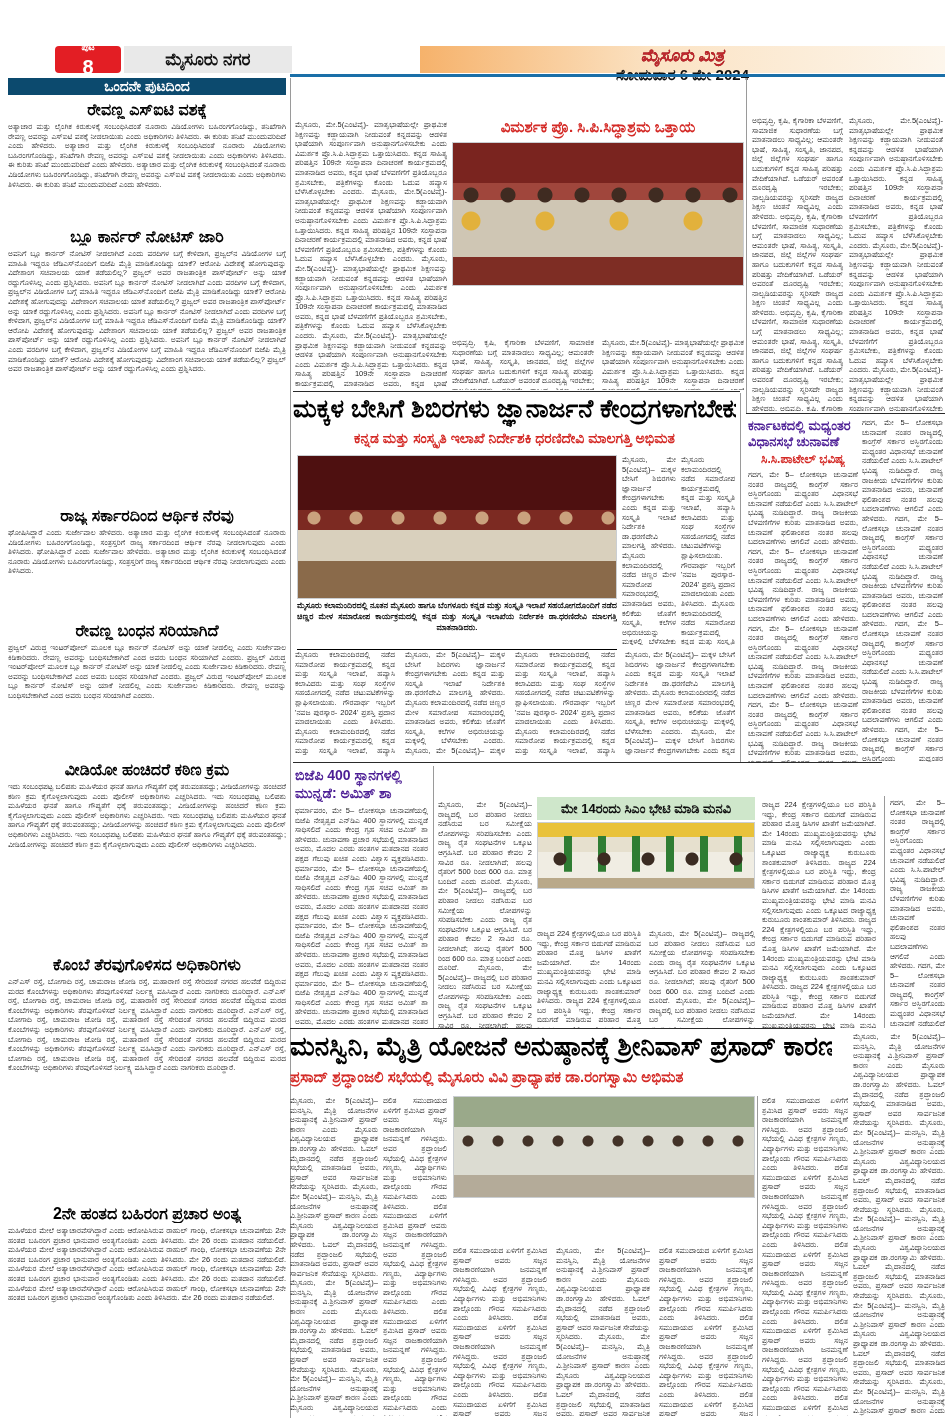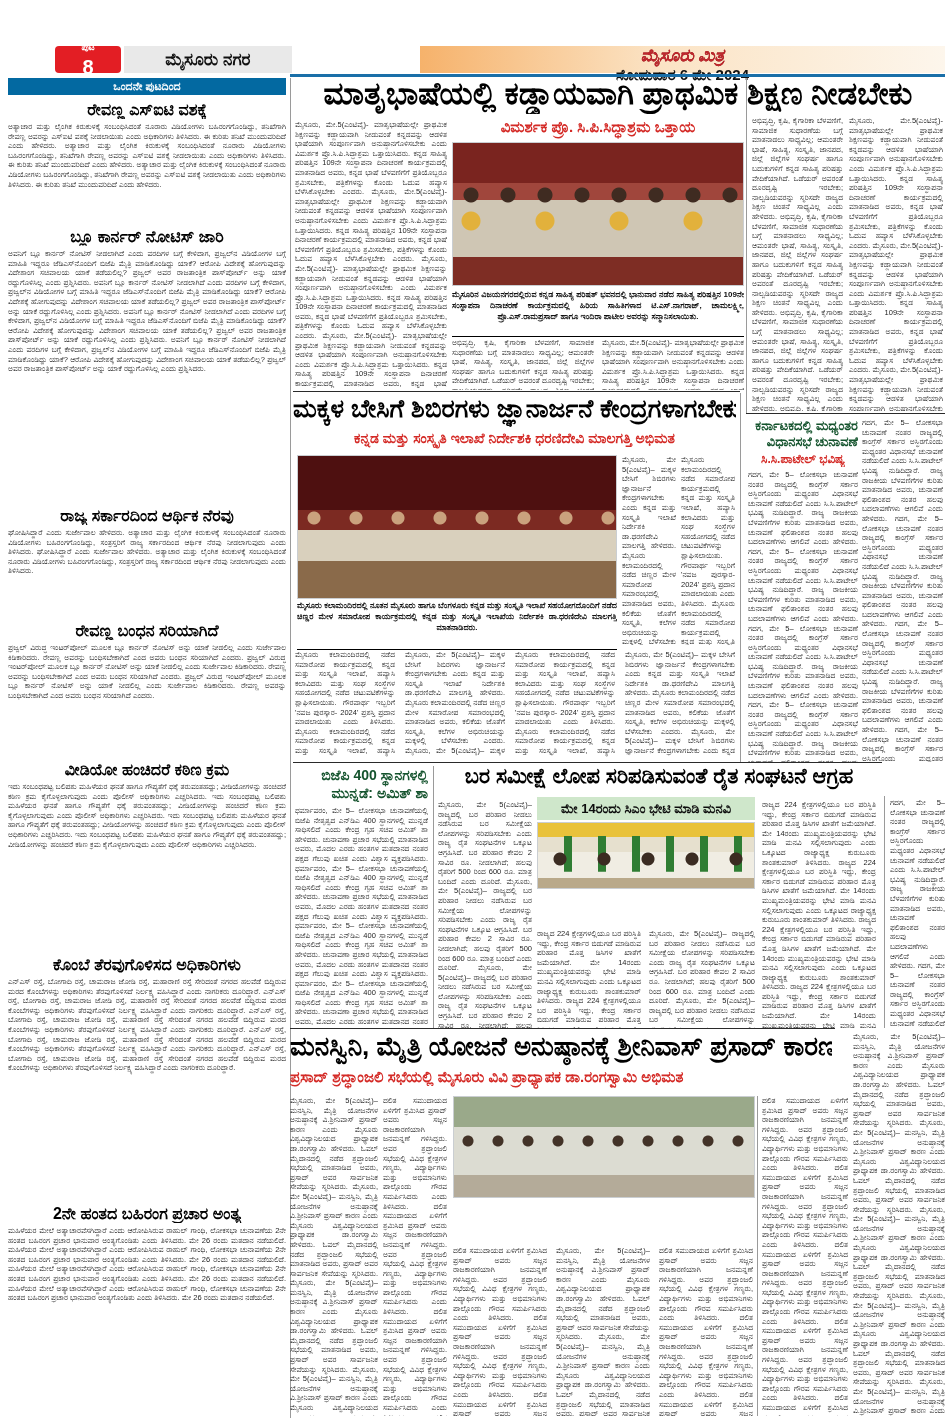--- a/index.html
+++ b/index.html
@@ -7,25 +7,25 @@
   .abs{position:absolute;flex-direction:column;}
   
   .pgbox{background:#e31e24;color:#fff;border-radius:4px;display:flex;align-items:center;justify-content:center;gap:4px;}
   .pgbox .lbl{font-size:9px;font-weight:bold;}
   .pgbox .num{font-size:20px;font-weight:bold;line-height:1;}
   .secband{background:#e9e9e9;display:flex;align-items:center;justify-content:center;font-weight:bold;font-size:17px;color:#111;}
   .oband{background:linear-gradient(to right,#f6b26b 0%,#fbe3c4 45%,#fdf6ec 100%);display:flex;align-items:center;justify-content:space-between;padding:0 10px;box-sizing:border-box;}
   .masthead{color:#c0272d;font-weight:bold;font-style:italic;font-size:17px;text-shadow:0 0 0.5px #7a1414;}
   .dateline{color:#111;font-weight:bold;font-size:15px;}
   .bluerule{background:#1a6fa8;}
-  .bluebanner{background:#0369a1;color:#fff;font-size:11px;font-weight:bold;display:flex;align-items:center;justify-content:center;}
+  .bluebanner{background:#0c4a6e;color:#fff;font-size:14px;font-weight:bold;display:flex;align-items:center;justify-content:center;}
   
   .bt{font-size:7.5px;line-height:1.28;text-align:justify;color:#1d1d1d;overflow:hidden;word-break:break-word;}
   .hl{font-weight:bold;color:#000;text-align:center;overflow:hidden;white-space:nowrap;}
-  .hlwrap{font-weight:bold;color:#14532d;text-align:right;overflow:hidden;}
+  .hlwrap{font-weight:bold;color:#4c1d95;text-align:left;overflow:hidden;}
   .subred{color:#d42a26;font-weight:bold;text-align:center;overflow:hidden;white-space:nowrap;}
   .cap{font-size:8px;font-weight:bold;line-height:1.35;text-align:justify;text-align-last:center;color:#111;overflow:hidden;}
   .capline{border-bottom:1.5px solid #000;padding-bottom:4px;}
   .vl{background:#9a9a9a;width:1px;}
   .hz{background:#2a2a2a;height:1px;}
   
   .photo{overflow:hidden;border:1px solid #caced2;box-sizing:border-box;}
   .photo-a{background-color:#8c2f2a;
     background-image:
       radial-gradient(circle at 18px 52px,#3f2b21 7px,rgba(0,0,0,0) 8px),
@@ -90,25 +90,23 @@
     <div class="lc-head">ವೀಡಿಯೋ ಹಂಚಿದರೆ ಕಠಿಣ ಕ್ರಮ</div>
     <p class="bt lc-body" style="height:168px">ಇದು ಸಂಬಂಧಪಟ್ಟ ಬಲಿಪಶು ಮಹಿಳೆಯರ ಘನತೆ ಹಾಗೂ ಗೌಪ್ಯತೆಗೆ ಧಕ್ಕೆ ತರುವಂತಹದ್ದು; ವೀಡಿಯೋಗಳನ್ನು ಹಂಚಿದರೆ ಕಠಿಣ ಕ್ರಮ ಕೈಗೊಳ್ಳಲಾಗುವುದು ಎಂದು ಪೊಲೀಸ್ ಅಧಿಕಾರಿಗಳು ಎಚ್ಚರಿಸಿದರು. ಇದು ಸಂಬಂಧಪಟ್ಟ ಬಲಿಪಶು ಮಹಿಳೆಯರ ಘನತೆ ಹಾಗೂ ಗೌಪ್ಯತೆಗೆ ಧಕ್ಕೆ ತರುವಂತಹದ್ದು; ವೀಡಿಯೋಗಳನ್ನು ಹಂಚಿದರೆ ಕಠಿಣ ಕ್ರಮ ಕೈಗೊಳ್ಳಲಾಗುವುದು ಎಂದು ಪೊಲೀಸ್ ಅಧಿಕಾರಿಗಳು ಎಚ್ಚರಿಸಿದರು. ಇದು ಸಂಬಂಧಪಟ್ಟ ಬಲಿಪಶು ಮಹಿಳೆಯರ ಘನತೆ ಹಾಗೂ ಗೌಪ್ಯತೆಗೆ ಧಕ್ಕೆ ತರುವಂತಹದ್ದು; ವೀಡಿಯೋಗಳನ್ನು ಹಂಚಿದರೆ ಕಠಿಣ ಕ್ರಮ ಕೈಗೊಳ್ಳಲಾಗುವುದು ಎಂದು ಪೊಲೀಸ್ ಅಧಿಕಾರಿಗಳು ಎಚ್ಚರಿಸಿದರು. ಇದು ಸಂಬಂಧಪಟ್ಟ ಬಲಿಪಶು ಮಹಿಳೆಯರ ಘನತೆ ಹಾಗೂ ಗೌಪ್ಯತೆಗೆ ಧಕ್ಕೆ ತರುವಂತಹದ್ದು; ವೀಡಿಯೋಗಳನ್ನು ಹಂಚಿದರೆ ಕಠಿಣ ಕ್ರಮ ಕೈಗೊಳ್ಳಲಾಗುವುದು ಎಂದು ಪೊಲೀಸ್ ಅಧಿಕಾರಿಗಳು ಎಚ್ಚರಿಸಿದರು.</p>
 
     <div class="lc-head">ಕೊಂಬೆ ತೆರವುಗೊಳಿಸದ ಅಧಿಕಾರಿಗಳು</div>
     <p class="bt lc-body" style="height:222px">ಎನ್‌ಎಸ್ ರಸ್ತೆ, ಬೋಗಾದಿ ರಸ್ತೆ, ಚಾಮರಾಜ ಜೋಡಿ ರಸ್ತೆ, ಮಹಾರಾಣಿ ರಸ್ತೆ ಸೇರಿದಂತೆ ನಗರದ ಹಲವೆಡೆ ಬಿದ್ದಿರುವ ಮರದ ಕೊಂಬೆಗಳನ್ನು ಅಧಿಕಾರಿಗಳು ತೆರವುಗೊಳಿಸದೆ ನಿರ್ಲಕ್ಷ್ಯ ವಹಿಸಿದ್ದಾರೆ ಎಂದು ನಾಗರಿಕರು ದೂರಿದ್ದಾರೆ. ಎನ್‌ಎಸ್ ರಸ್ತೆ, ಬೋಗಾದಿ ರಸ್ತೆ, ಚಾಮರಾಜ ಜೋಡಿ ರಸ್ತೆ, ಮಹಾರಾಣಿ ರಸ್ತೆ ಸೇರಿದಂತೆ ನಗರದ ಹಲವೆಡೆ ಬಿದ್ದಿರುವ ಮರದ ಕೊಂಬೆಗಳನ್ನು ಅಧಿಕಾರಿಗಳು ತೆರವುಗೊಳಿಸದೆ ನಿರ್ಲಕ್ಷ್ಯ ವಹಿಸಿದ್ದಾರೆ ಎಂದು ನಾಗರಿಕರು ದೂರಿದ್ದಾರೆ. ಎನ್‌ಎಸ್ ರಸ್ತೆ, ಬೋಗಾದಿ ರಸ್ತೆ, ಚಾಮರಾಜ ಜೋಡಿ ರಸ್ತೆ, ಮಹಾರಾಣಿ ರಸ್ತೆ ಸೇರಿದಂತೆ ನಗರದ ಹಲವೆಡೆ ಬಿದ್ದಿರುವ ಮರದ ಕೊಂಬೆಗಳನ್ನು ಅಧಿಕಾರಿಗಳು ತೆರವುಗೊಳಿಸದೆ ನಿರ್ಲಕ್ಷ್ಯ ವಹಿಸಿದ್ದಾರೆ ಎಂದು ನಾಗರಿಕರು ದೂರಿದ್ದಾರೆ. ಎನ್‌ಎಸ್ ರಸ್ತೆ, ಬೋಗಾದಿ ರಸ್ತೆ, ಚಾಮರಾಜ ಜೋಡಿ ರಸ್ತೆ, ಮಹಾರಾಣಿ ರಸ್ತೆ ಸೇರಿದಂತೆ ನಗರದ ಹಲವೆಡೆ ಬಿದ್ದಿರುವ ಮರದ ಕೊಂಬೆಗಳನ್ನು ಅಧಿಕಾರಿಗಳು ತೆರವುಗೊಳಿಸದೆ ನಿರ್ಲಕ್ಷ್ಯ ವಹಿಸಿದ್ದಾರೆ ಎಂದು ನಾಗರಿಕರು ದೂರಿದ್ದಾರೆ. ಎನ್‌ಎಸ್ ರಸ್ತೆ, ಬೋಗಾದಿ ರಸ್ತೆ, ಚಾಮರಾಜ ಜೋಡಿ ರಸ್ತೆ, ಮಹಾರಾಣಿ ರಸ್ತೆ ಸೇರಿದಂತೆ ನಗರದ ಹಲವೆಡೆ ಬಿದ್ದಿರುವ ಮರದ ಕೊಂಬೆಗಳನ್ನು ಅಧಿಕಾರಿಗಳು ತೆರವುಗೊಳಿಸದೆ ನಿರ್ಲಕ್ಷ್ಯ ವಹಿಸಿದ್ದಾರೆ ಎಂದು ನಾಗರಿಕರು ದೂರಿದ್ದಾರೆ.</p>
 
     <div class="lc-head">2ನೇ ಹಂತದ ಬಹಿರಂಗ ಪ್ರಚಾರ ಅಂತ್ಯ</div>
     <p class="bt lc-body" style="height:178px">ಮಹಿಳೆಯರ ಮೇಲೆ ಅತ್ಯಾಚಾರವೆಸಗಿದ್ದಾರೆ ಎಂದು ಆರೋಪಿಸಿರುವ ರಾಹುಲ್ ಗಾಂಧಿ, ಲೋಕಸಭಾ ಚುನಾವಣೆಯ 2ನೇ ಹಂತದ ಬಹಿರಂಗ ಪ್ರಚಾರ ಭಾನುವಾರ ಅಂತ್ಯಗೊಂಡಿತು ಎಂದು ತಿಳಿಸಿದರು. ಮೇ 26 ರಂದು ಮತದಾನ ನಡೆಯಲಿದೆ. ಮಹಿಳೆಯರ ಮೇಲೆ ಅತ್ಯಾಚಾರವೆಸಗಿದ್ದಾರೆ ಎಂದು ಆರೋಪಿಸಿರುವ ರಾಹುಲ್ ಗಾಂಧಿ, ಲೋಕಸಭಾ ಚುನಾವಣೆಯ 2ನೇ ಹಂತದ ಬಹಿರಂಗ ಪ್ರಚಾರ ಭಾನುವಾರ ಅಂತ್ಯಗೊಂಡಿತು ಎಂದು ತಿಳಿಸಿದರು. ಮೇ 26 ರಂದು ಮತದಾನ ನಡೆಯಲಿದೆ. ಮಹಿಳೆಯರ ಮೇಲೆ ಅತ್ಯಾಚಾರವೆಸಗಿದ್ದಾರೆ ಎಂದು ಆರೋಪಿಸಿರುವ ರಾಹುಲ್ ಗಾಂಧಿ, ಲೋಕಸಭಾ ಚುನಾವಣೆಯ 2ನೇ ಹಂತದ ಬಹಿರಂಗ ಪ್ರಚಾರ ಭಾನುವಾರ ಅಂತ್ಯಗೊಂಡಿತು ಎಂದು ತಿಳಿಸಿದರು. ಮೇ 26 ರಂದು ಮತದಾನ ನಡೆಯಲಿದೆ. ಮಹಿಳೆಯರ ಮೇಲೆ ಅತ್ಯಾಚಾರವೆಸಗಿದ್ದಾರೆ ಎಂದು ಆರೋಪಿಸಿರುವ ರಾಹುಲ್ ಗಾಂಧಿ, ಲೋಕಸಭಾ ಚುನಾವಣೆಯ 2ನೇ ಹಂತದ ಬಹಿರಂಗ ಪ್ರಚಾರ ಭಾನುವಾರ ಅಂತ್ಯಗೊಂಡಿತು ಎಂದು ತಿಳಿಸಿದರು. ಮೇ 26 ರಂದು ಮತದಾನ ನಡೆಯಲಿದೆ.</p>
   </div>
 
-  <div class="hl abs" style="left:293px;top:76px;width:650px;height:38px;font-size:31px">ಮಾತೃಭಾಷೆಯಲ್ಲಿ ಕಡ್ಡಾಯವಾಗಿ ಪ್ರಾಥಮಿಕ ಶಿಕ್ಷಣ ನೀಡಬೇಕು</div>
   <div class="bt abs" style="left:295px;top:120px;width:152px;height:268px">ಮೈಸೂರು, ಮೇ.5(ಎಂಟಿವೈ)- ಮಾತೃಭಾಷೆಯಲ್ಲೇ ಪ್ರಾಥಮಿಕ ಶಿಕ್ಷಣವನ್ನು ಕಡ್ಡಾಯವಾಗಿ ನೀಡುವಂತೆ ಕನ್ನಡವನ್ನು ಆಡಳಿತ ಭಾಷೆಯಾಗಿ ಸಂಪೂರ್ಣವಾಗಿ ಅನುಷ್ಠಾನಗೊಳಿಸಬೇಕು ಎಂದು ವಿಮರ್ಶಕ ಪ್ರೊ.ಸಿ.ಪಿ.ಸಿದ್ಧಾಶ್ರಮ ಒತ್ತಾಯಿಸಿದರು. ಕನ್ನಡ ಸಾಹಿತ್ಯ ಪರಿಷತ್ತಿನ 109ನೇ ಸಂಸ್ಥಾಪನಾ ದಿನಾಚರಣೆ ಕಾರ್ಯಕ್ರಮದಲ್ಲಿ ಮಾತನಾಡಿದ ಅವರು, ಕನ್ನಡ ಭಾಷೆ ಬೆಳವಣಿಗೆಗೆ ಪ್ರತಿಯೊಬ್ಬರೂ ಶ್ರಮಿಸಬೇಕು, ಪತ್ರಿಕೆಗಳನ್ನು ಕೊಂಡು ಓದುವ ಹವ್ಯಾಸ ಬೆಳೆಸಿಕೊಳ್ಳಬೇಕು ಎಂದರು. ಮೈಸೂರು, ಮೇ.5(ಎಂಟಿವೈ)- ಮಾತೃಭಾಷೆಯಲ್ಲೇ ಪ್ರಾಥಮಿಕ ಶಿಕ್ಷಣವನ್ನು ಕಡ್ಡಾಯವಾಗಿ ನೀಡುವಂತೆ ಕನ್ನಡವನ್ನು ಆಡಳಿತ ಭಾಷೆಯಾಗಿ ಸಂಪೂರ್ಣವಾಗಿ ಅನುಷ್ಠಾನಗೊಳಿಸಬೇಕು ಎಂದು ವಿಮರ್ಶಕ ಪ್ರೊ.ಸಿ.ಪಿ.ಸಿದ್ಧಾಶ್ರಮ ಒತ್ತಾಯಿಸಿದರು. ಕನ್ನಡ ಸಾಹಿತ್ಯ ಪರಿಷತ್ತಿನ 109ನೇ ಸಂಸ್ಥಾಪನಾ ದಿನಾಚರಣೆ ಕಾರ್ಯಕ್ರಮದಲ್ಲಿ ಮಾತನಾಡಿದ ಅವರು, ಕನ್ನಡ ಭಾಷೆ ಬೆಳವಣಿಗೆಗೆ ಪ್ರತಿಯೊಬ್ಬರೂ ಶ್ರಮಿಸಬೇಕು, ಪತ್ರಿಕೆಗಳನ್ನು ಕೊಂಡು ಓದುವ ಹವ್ಯಾಸ ಬೆಳೆಸಿಕೊಳ್ಳಬೇಕು ಎಂದರು. ಮೈಸೂರು, ಮೇ.5(ಎಂಟಿವೈ)- ಮಾತೃಭಾಷೆಯಲ್ಲೇ ಪ್ರಾಥಮಿಕ ಶಿಕ್ಷಣವನ್ನು ಕಡ್ಡಾಯವಾಗಿ ನೀಡುವಂತೆ ಕನ್ನಡವನ್ನು ಆಡಳಿತ ಭಾಷೆಯಾಗಿ ಸಂಪೂರ್ಣವಾಗಿ ಅನುಷ್ಠಾನಗೊಳಿಸಬೇಕು ಎಂದು ವಿಮರ್ಶಕ ಪ್ರೊ.ಸಿ.ಪಿ.ಸಿದ್ಧಾಶ್ರಮ ಒತ್ತಾಯಿಸಿದರು. ಕನ್ನಡ ಸಾಹಿತ್ಯ ಪರಿಷತ್ತಿನ 109ನೇ ಸಂಸ್ಥಾಪನಾ ದಿನಾಚರಣೆ ಕಾರ್ಯಕ್ರಮದಲ್ಲಿ ಮಾತನಾಡಿದ ಅವರು, ಕನ್ನಡ ಭಾಷೆ ಬೆಳವಣಿಗೆಗೆ ಪ್ರತಿಯೊಬ್ಬರೂ ಶ್ರಮಿಸಬೇಕು, ಪತ್ರಿಕೆಗಳನ್ನು ಕೊಂಡು ಓದುವ ಹವ್ಯಾಸ ಬೆಳೆಸಿಕೊಳ್ಳಬೇಕು ಎಂದರು. ಮೈಸೂರು, ಮೇ.5(ಎಂಟಿವೈ)- ಮಾತೃಭಾಷೆಯಲ್ಲೇ ಪ್ರಾಥಮಿಕ ಶಿಕ್ಷಣವನ್ನು ಕಡ್ಡಾಯವಾಗಿ ನೀಡುವಂತೆ ಕನ್ನಡವನ್ನು ಆಡಳಿತ ಭಾಷೆಯಾಗಿ ಸಂಪೂರ್ಣವಾಗಿ ಅನುಷ್ಠಾನಗೊಳಿಸಬೇಕು ಎಂದು ವಿಮರ್ಶಕ ಪ್ರೊ.ಸಿ.ಪಿ.ಸಿದ್ಧಾಶ್ರಮ ಒತ್ತಾಯಿಸಿದರು. ಕನ್ನಡ ಸಾಹಿತ್ಯ ಪರಿಷತ್ತಿನ 109ನೇ ಸಂಸ್ಥಾಪನಾ ದಿನಾಚರಣೆ ಕಾರ್ಯಕ್ರಮದಲ್ಲಿ ಮಾತನಾಡಿದ ಅವರು, ಕನ್ನಡ ಭಾಷೆ ಬೆಳವಣಿಗೆಗೆ ಪ್ರತಿಯೊಬ್ಬರೂ ಶ್ರಮಿಸಬೇಕು, ಪತ್ರಿಕೆಗಳನ್ನು ಕೊಂಡು ಓದುವ ಹವ್ಯಾಸ ಬೆಳೆಸಿಕೊಳ್ಳಬೇಕು ಎಂದರು.</div>
   <div class="subred abs" style="left:452px;top:118px;width:292px;height:22px;font-size:15px">ವಿಮರ್ಶಕ ಪ್ರೊ. ಸಿ.ಪಿ.ಸಿದ್ಧಾಶ್ರಮ ಒತ್ತಾಯ</div>
   <div class="photo photo-a abs" style="left:452px;top:142px;width:292px;height:144px"></div>
-  <div class="cap capline abs" style="left:452px;top:290px;width:292px;height:42px">ಮೈಸೂರಿನ ವಿಜಯನಗರದಲ್ಲಿರುವ ಕನ್ನಡ ಸಾಹಿತ್ಯ ಪರಿಷತ್ ಭವನದಲ್ಲಿ ಭಾನುವಾರ ನಡೆದ ಸಾಹಿತ್ಯ ಪರಿಷತ್ತಿನ 109ನೇ ಸಂಸ್ಥಾಪನಾ ದಿನಾಚರಣೆ ಕಾರ್ಯಕ್ರಮದಲ್ಲಿ ಹಿರಿಯ ಸಾಹಿತಿಗಳಾದ ಟಿ.ಎಸ್.ನಾಗರಾಜ್, ಚಾಮಲಕ್ಷ್ಮೀ, ಪ್ರೊ.ಎಸ್.ರಾಮಪ್ರಸಾದ್ ಹಾಗೂ ಇಂದಿರಾ ಪಾಟೀಲ ಅವರನ್ನು ಸನ್ಮಾನಿಸಲಾಯಿತು.</div>
   <div class="bt abs" style="left:452px;top:338px;width:142px;height:52px">ಅಭಿವೃದ್ಧಿ, ಕೃಷಿ, ಕೈಗಾರಿಕಾ ಬೆಳವಣಿಗೆ, ಸಾಮಾಜಿಕ ಸುಧಾರಣೆಯ ಬಗ್ಗೆ ಮಾತನಾಡಲು ಸಾಧ್ಯವಿಲ್ಲ; ಆಮಂತರೇ ಭಾಷೆ, ಸಾಹಿತ್ಯ, ಸಂಸ್ಕೃತಿ, ಜಾನಪದ, ಜಿಲ್ಲೆ ಜಿಲ್ಲೆಗಳ ಸಂಘರ್ಷ ಹಾಗೂ ಬದುಕುಗಳಿಗೆ ಕನ್ನಡ ಸಾಹಿತ್ಯ ಪರಿಷತ್ತು ವೇದಿಕೆಯಾಗಿದೆ. ಒಡೆಯರ್ ಅವರಂತೆ ದೂರದೃಷ್ಟಿ ಇರಬೇಕು; ನಾಲ್ವಡಿಯವರನ್ನು ಸ್ಮರಿಸದೇ ರಾಜ್ಯದ ಶಿಕ್ಷಣ ಚಿಂತನೆ ಸಾಧ್ಯವಿಲ್ಲ ಎಂದು ಹೇಳಿದರು. ಅಭಿವೃದ್ಧಿ, ಕೃಷಿ, ಕೈಗಾರಿಕಾ ಬೆಳವಣಿಗೆ, ಸಾಮಾಜಿಕ ಸುಧಾರಣೆಯ ಬಗ್ಗೆ ಮಾತನಾಡಲು ಸಾಧ್ಯವಿಲ್ಲ; ಆಮಂತರೇ ಭಾಷೆ, ಸಾಹಿತ್ಯ, ಸಂಸ್ಕೃತಿ, ಜಾನಪದ, ಜಿಲ್ಲೆ ಜಿಲ್ಲೆಗಳ ಸಂಘರ್ಷ ಹಾಗೂ ಬದುಕುಗಳಿಗೆ ಕನ್ನಡ ಸಾಹಿತ್ಯ ಪರಿಷತ್ತು ವೇದಿಕೆಯಾಗಿದೆ. ಒಡೆಯರ್ ಅವರಂತೆ ದೂರದೃಷ್ಟಿ ಇರಬೇಕು; ನಾಲ್ವಡಿಯವರನ್ನು ಸ್ಮರಿಸದೇ ರಾಜ್ಯದ ಶಿಕ್ಷಣ ಚಿಂತನೆ ಸಾಧ್ಯವಿಲ್ಲ ಎಂದು ಹೇಳಿದರು.</div>
   <div class="bt abs" style="left:602px;top:338px;width:142px;height:52px">ಮೈಸೂರು, ಮೇ.5(ಎಂಟಿವೈ)- ಮಾತೃಭಾಷೆಯಲ್ಲೇ ಪ್ರಾಥಮಿಕ ಶಿಕ್ಷಣವನ್ನು ಕಡ್ಡಾಯವಾಗಿ ನೀಡುವಂತೆ ಕನ್ನಡವನ್ನು ಆಡಳಿತ ಭಾಷೆಯಾಗಿ ಸಂಪೂರ್ಣವಾಗಿ ಅನುಷ್ಠಾನಗೊಳಿಸಬೇಕು ಎಂದು ವಿಮರ್ಶಕ ಪ್ರೊ.ಸಿ.ಪಿ.ಸಿದ್ಧಾಶ್ರಮ ಒತ್ತಾಯಿಸಿದರು. ಕನ್ನಡ ಸಾಹಿತ್ಯ ಪರಿಷತ್ತಿನ 109ನೇ ಸಂಸ್ಥಾಪನಾ ದಿನಾಚರಣೆ ಕಾರ್ಯಕ್ರಮದಲ್ಲಿ ಮಾತನಾಡಿದ ಅವರು, ಕನ್ನಡ ಭಾಷೆ ಬೆಳವಣಿಗೆಗೆ ಪ್ರತಿಯೊಬ್ಬರೂ ಶ್ರಮಿಸಬೇಕು, ಪತ್ರಿಕೆಗಳನ್ನು ಕೊಂಡು ಓದುವ ಹವ್ಯಾಸ ಬೆಳೆಸಿಕೊಳ್ಳಬೇಕು ಎಂದರು. ಮೈಸೂರು, ಮೇ.5(ಎಂಟಿವೈ)- ಮಾತೃಭಾಷೆಯಲ್ಲೇ ಪ್ರಾಥಮಿಕ ಶಿಕ್ಷಣವನ್ನು ಕಡ್ಡಾಯವಾಗಿ ನೀಡುವಂತೆ ಕನ್ನಡವನ್ನು ಆಡಳಿತ ಭಾಷೆಯಾಗಿ ಸಂಪೂರ್ಣವಾಗಿ ಅನುಷ್ಠಾನಗೊಳಿಸಬೇಕು ಎಂದು ವಿಮರ್ಶಕ ಪ್ರೊ.ಸಿ.ಪಿ.ಸಿದ್ಧಾಶ್ರಮ ಒತ್ತಾಯಿಸಿದರು. ಕನ್ನಡ ಸಾಹಿತ್ಯ ಪರಿಷತ್ತಿನ 109ನೇ ಸಂಸ್ಥಾಪನಾ ದಿನಾಚರಣೆ ಕಾರ್ಯಕ್ರಮದಲ್ಲಿ ಮಾತನಾಡಿದ ಅವರು, ಕನ್ನಡ ಭಾಷೆ ಬೆಳವಣಿಗೆಗೆ ಪ್ರತಿಯೊಬ್ಬರೂ ಶ್ರಮಿಸಬೇಕು, ಪತ್ರಿಕೆಗಳನ್ನು ಕೊಂಡು ಓದುವ ಹವ್ಯಾಸ ಬೆಳೆಸಿಕೊಳ್ಳಬೇಕು ಎಂದರು.</div>
   <div class="vl abs" style="left:746px;top:78px;height:335px"></div>
   <div class="bt abs" style="left:752px;top:116px;width:91px;height:295px">ಅಭಿವೃದ್ಧಿ, ಕೃಷಿ, ಕೈಗಾರಿಕಾ ಬೆಳವಣಿಗೆ, ಸಾಮಾಜಿಕ ಸುಧಾರಣೆಯ ಬಗ್ಗೆ ಮಾತನಾಡಲು ಸಾಧ್ಯವಿಲ್ಲ; ಆಮಂತರೇ ಭಾಷೆ, ಸಾಹಿತ್ಯ, ಸಂಸ್ಕೃತಿ, ಜಾನಪದ, ಜಿಲ್ಲೆ ಜಿಲ್ಲೆಗಳ ಸಂಘರ್ಷ ಹಾಗೂ ಬದುಕುಗಳಿಗೆ ಕನ್ನಡ ಸಾಹಿತ್ಯ ಪರಿಷತ್ತು ವೇದಿಕೆಯಾಗಿದೆ. ಒಡೆಯರ್ ಅವರಂತೆ ದೂರದೃಷ್ಟಿ ಇರಬೇಕು; ನಾಲ್ವಡಿಯವರನ್ನು ಸ್ಮರಿಸದೇ ರಾಜ್ಯದ ಶಿಕ್ಷಣ ಚಿಂತನೆ ಸಾಧ್ಯವಿಲ್ಲ ಎಂದು ಹೇಳಿದರು. ಅಭಿವೃದ್ಧಿ, ಕೃಷಿ, ಕೈಗಾರಿಕಾ ಬೆಳವಣಿಗೆ, ಸಾಮಾಜಿಕ ಸುಧಾರಣೆಯ ಬಗ್ಗೆ ಮಾತನಾಡಲು ಸಾಧ್ಯವಿಲ್ಲ; ಆಮಂತರೇ ಭಾಷೆ, ಸಾಹಿತ್ಯ, ಸಂಸ್ಕೃತಿ, ಜಾನಪದ, ಜಿಲ್ಲೆ ಜಿಲ್ಲೆಗಳ ಸಂಘರ್ಷ ಹಾಗೂ ಬದುಕುಗಳಿಗೆ ಕನ್ನಡ ಸಾಹಿತ್ಯ ಪರಿಷತ್ತು ವೇದಿಕೆಯಾಗಿದೆ. ಒಡೆಯರ್ ಅವರಂತೆ ದೂರದೃಷ್ಟಿ ಇರಬೇಕು; ನಾಲ್ವಡಿಯವರನ್ನು ಸ್ಮರಿಸದೇ ರಾಜ್ಯದ ಶಿಕ್ಷಣ ಚಿಂತನೆ ಸಾಧ್ಯವಿಲ್ಲ ಎಂದು ಹೇಳಿದರು. ಅಭಿವೃದ್ಧಿ, ಕೃಷಿ, ಕೈಗಾರಿಕಾ ಬೆಳವಣಿಗೆ, ಸಾಮಾಜಿಕ ಸುಧಾರಣೆಯ ಬಗ್ಗೆ ಮಾತನಾಡಲು ಸಾಧ್ಯವಿಲ್ಲ; ಆಮಂತರೇ ಭಾಷೆ, ಸಾಹಿತ್ಯ, ಸಂಸ್ಕೃತಿ, ಜಾನಪದ, ಜಿಲ್ಲೆ ಜಿಲ್ಲೆಗಳ ಸಂಘರ್ಷ ಹಾಗೂ ಬದುಕುಗಳಿಗೆ ಕನ್ನಡ ಸಾಹಿತ್ಯ ಪರಿಷತ್ತು ವೇದಿಕೆಯಾಗಿದೆ. ಒಡೆಯರ್ ಅವರಂತೆ ದೂರದೃಷ್ಟಿ ಇರಬೇಕು; ನಾಲ್ವಡಿಯವರನ್ನು ಸ್ಮರಿಸದೇ ರಾಜ್ಯದ ಶಿಕ್ಷಣ ಚಿಂತನೆ ಸಾಧ್ಯವಿಲ್ಲ ಎಂದು ಹೇಳಿದರು. ಅಭಿವೃದ್ಧಿ, ಕೃಷಿ, ಕೈಗಾರಿಕಾ ಬೆಳವಣಿಗೆ, ಸಾಮಾಜಿಕ ಸುಧಾರಣೆಯ ಬಗ್ಗೆ ಮಾತನಾಡಲು ಸಾಧ್ಯವಿಲ್ಲ; ಆಮಂತರೇ ಭಾಷೆ, ಸಾಹಿತ್ಯ, ಸಂಸ್ಕೃತಿ, ಜಾನಪದ, ಜಿಲ್ಲೆ ಜಿಲ್ಲೆಗಳ ಸಂಘರ್ಷ ಹಾಗೂ ಬದುಕುಗಳಿಗೆ ಕನ್ನಡ ಸಾಹಿತ್ಯ ಪರಿಷತ್ತು ವೇದಿಕೆಯಾಗಿದೆ. ಒಡೆಯರ್ ಅವರಂತೆ ದೂರದೃಷ್ಟಿ ಇರಬೇಕು; ನಾಲ್ವಡಿಯವರನ್ನು ಸ್ಮರಿಸದೇ ರಾಜ್ಯದ ಶಿಕ್ಷಣ ಚಿಂತನೆ ಸಾಧ್ಯವಿಲ್ಲ ಎಂದು ಹೇಳಿದರು.</div>
   <div class="bt abs" style="left:849px;top:116px;width:94px;height:295px">ಮೈಸೂರು, ಮೇ.5(ಎಂಟಿವೈ)- ಮಾತೃಭಾಷೆಯಲ್ಲೇ ಪ್ರಾಥಮಿಕ ಶಿಕ್ಷಣವನ್ನು ಕಡ್ಡಾಯವಾಗಿ ನೀಡುವಂತೆ ಕನ್ನಡವನ್ನು ಆಡಳಿತ ಭಾಷೆಯಾಗಿ ಸಂಪೂರ್ಣವಾಗಿ ಅನುಷ್ಠಾನಗೊಳಿಸಬೇಕು ಎಂದು ವಿಮರ್ಶಕ ಪ್ರೊ.ಸಿ.ಪಿ.ಸಿದ್ಧಾಶ್ರಮ ಒತ್ತಾಯಿಸಿದರು. ಕನ್ನಡ ಸಾಹಿತ್ಯ ಪರಿಷತ್ತಿನ 109ನೇ ಸಂಸ್ಥಾಪನಾ ದಿನಾಚರಣೆ ಕಾರ್ಯಕ್ರಮದಲ್ಲಿ ಮಾತನಾಡಿದ ಅವರು, ಕನ್ನಡ ಭಾಷೆ ಬೆಳವಣಿಗೆಗೆ ಪ್ರತಿಯೊಬ್ಬರೂ ಶ್ರಮಿಸಬೇಕು, ಪತ್ರಿಕೆಗಳನ್ನು ಕೊಂಡು ಓದುವ ಹವ್ಯಾಸ ಬೆಳೆಸಿಕೊಳ್ಳಬೇಕು ಎಂದರು. ಮೈಸೂರು, ಮೇ.5(ಎಂಟಿವೈ)- ಮಾತೃಭಾಷೆಯಲ್ಲೇ ಪ್ರಾಥಮಿಕ ಶಿಕ್ಷಣವನ್ನು ಕಡ್ಡಾಯವಾಗಿ ನೀಡುವಂತೆ ಕನ್ನಡವನ್ನು ಆಡಳಿತ ಭಾಷೆಯಾಗಿ ಸಂಪೂರ್ಣವಾಗಿ ಅನುಷ್ಠಾನಗೊಳಿಸಬೇಕು ಎಂದು ವಿಮರ್ಶಕ ಪ್ರೊ.ಸಿ.ಪಿ.ಸಿದ್ಧಾಶ್ರಮ ಒತ್ತಾಯಿಸಿದರು. ಕನ್ನಡ ಸಾಹಿತ್ಯ ಪರಿಷತ್ತಿನ 109ನೇ ಸಂಸ್ಥಾಪನಾ ದಿನಾಚರಣೆ ಕಾರ್ಯಕ್ರಮದಲ್ಲಿ ಮಾತನಾಡಿದ ಅವರು, ಕನ್ನಡ ಭಾಷೆ ಬೆಳವಣಿಗೆಗೆ ಪ್ರತಿಯೊಬ್ಬರೂ ಶ್ರಮಿಸಬೇಕು, ಪತ್ರಿಕೆಗಳನ್ನು ಕೊಂಡು ಓದುವ ಹವ್ಯಾಸ ಬೆಳೆಸಿಕೊಳ್ಳಬೇಕು ಎಂದರು. ಮೈಸೂರು, ಮೇ.5(ಎಂಟಿವೈ)- ಮಾತೃಭಾಷೆಯಲ್ಲೇ ಪ್ರಾಥಮಿಕ ಶಿಕ್ಷಣವನ್ನು ಕಡ್ಡಾಯವಾಗಿ ನೀಡುವಂತೆ ಕನ್ನಡವನ್ನು ಆಡಳಿತ ಭಾಷೆಯಾಗಿ ಸಂಪೂರ್ಣವಾಗಿ ಅನುಷ್ಠಾನಗೊಳಿಸಬೇಕು ಎಂದು ವಿಮರ್ಶಕ ಪ್ರೊ.ಸಿ.ಪಿ.ಸಿದ್ಧಾಶ್ರಮ ಒತ್ತಾಯಿಸಿದರು. ಕನ್ನಡ ಸಾಹಿತ್ಯ ಪರಿಷತ್ತಿನ 109ನೇ ಸಂಸ್ಥಾಪನಾ ದಿನಾಚರಣೆ ಕಾರ್ಯಕ್ರಮದಲ್ಲಿ ಮಾತನಾಡಿದ ಅವರು, ಕನ್ನಡ ಭಾಷೆ ಬೆಳವಣಿಗೆಗೆ ಪ್ರತಿಯೊಬ್ಬರೂ ಶ್ರಮಿಸಬೇಕು, ಪತ್ರಿಕೆಗಳನ್ನು ಕೊಂಡು ಓದುವ ಹವ್ಯಾಸ ಬೆಳೆಸಿಕೊಳ್ಳಬೇಕು ಎಂದರು. ಮೈಸೂರು, ಮೇ.5(ಎಂಟಿವೈ)- ಮಾತೃಭಾಷೆಯಲ್ಲೇ ಪ್ರಾಥಮಿಕ ಶಿಕ್ಷಣವನ್ನು ಕಡ್ಡಾಯವಾಗಿ ನೀಡುವಂತೆ ಕನ್ನಡವನ್ನು ಆಡಳಿತ ಭಾಷೆಯಾಗಿ ಸಂಪೂರ್ಣವಾಗಿ ಅನುಷ್ಠಾನಗೊಳಿಸಬೇಕು ಎಂದು ವಿಮರ್ಶಕ ಪ್ರೊ.ಸಿ.ಪಿ.ಸಿದ್ಧಾಶ್ರಮ ಒತ್ತಾಯಿಸಿದರು. ಕನ್ನಡ ಸಾಹಿತ್ಯ ಪರಿಷತ್ತಿನ 109ನೇ ಸಂಸ್ಥಾಪನಾ ದಿನಾಚರಣೆ ಕಾರ್ಯಕ್ರಮದಲ್ಲಿ ಮಾತನಾಡಿದ ಅವರು, ಕನ್ನಡ ಭಾಷೆ ಬೆಳವಣಿಗೆಗೆ ಪ್ರತಿಯೊಬ್ಬರೂ ಶ್ರಮಿಸಬೇಕು, ಪತ್ರಿಕೆಗಳನ್ನು ಕೊಂಡು ಓದುವ ಹವ್ಯಾಸ ಬೆಳೆಸಿಕೊಳ್ಳಬೇಕು ಎಂದರು.</div>
 
   <div class="hz abs" style="left:746px;top:413px;width:199px"></div>
   <div class="hlwrap abs" style="left:748px;top:418px;width:110px;font-size:13px;line-height:1.25">
     <div>ಕರ್ನಾಟಕದಲ್ಲಿ ಮಧ್ಯಂತರ</div>
     <div>ವಿಧಾನಸಭೆ ಚುನಾವಣೆ</div>
@@ -131,21 +129,20 @@
   <div class="bt abs" style="left:625px;top:650px;width:110px;height:108px">ಮೈಸೂರು, ಮೇ 5(ಎಂಟಿವೈ)– ಮಕ್ಕಳ ಬೇಸಿಗೆ ಶಿಬಿರಗಳು ಜ್ಞಾನಾರ್ಜನೆ ಕೇಂದ್ರಗಳಾಗಬೇಕು ಎಂದು ಕನ್ನಡ ಮತ್ತು ಸಂಸ್ಕೃತಿ ಇಲಾಖೆ ನಿರ್ದೇಶಕಿ ಡಾ.ಧರಣಿದೇವಿ ಮಾಲಗತ್ತಿ ಹೇಳಿದರು. ಮೈಸೂರು ಕಲಾಮಂದಿರದಲ್ಲಿ ನಡೆದ ಚಿಣ್ಣರ ಮೇಳ ಸಮಾರೋಪ ಸಮಾರಂಭದಲ್ಲಿ ಮಾತನಾಡಿದ ಅವರು, ಕಲಿಕೆಯ ಜೊತೆಗೆ ಸಂಸ್ಕೃತಿ, ಕಲೆಗಳ ಅಭಿರುಚಿಯನ್ನು ಮಕ್ಕಳಲ್ಲಿ ಬೆಳೆಸಬೇಕು ಎಂದರು. ಮೈಸೂರು, ಮೇ 5(ಎಂಟಿವೈ)– ಮಕ್ಕಳ ಬೇಸಿಗೆ ಶಿಬಿರಗಳು ಜ್ಞಾನಾರ್ಜನೆ ಕೇಂದ್ರಗಳಾಗಬೇಕು ಎಂದು ಕನ್ನಡ ಮತ್ತು ಸಂಸ್ಕೃತಿ ಇಲಾಖೆ ನಿರ್ದೇಶಕಿ ಡಾ.ಧರಣಿದೇವಿ ಮಾಲಗತ್ತಿ ಹೇಳಿದರು. ಮೈಸೂರು ಕಲಾಮಂದಿರದಲ್ಲಿ ನಡೆದ ಚಿಣ್ಣರ ಮೇಳ ಸಮಾರೋಪ ಸಮಾರಂಭದಲ್ಲಿ ಮಾತನಾಡಿದ ಅವರು, ಕಲಿಕೆಯ ಜೊತೆಗೆ ಸಂಸ್ಕೃತಿ, ಕಲೆಗಳ ಅಭಿರುಚಿಯನ್ನು ಮಕ್ಕಳಲ್ಲಿ ಬೆಳೆಸಬೇಕು ಎಂದರು. ಮೈಸೂರು, ಮೇ 5(ಎಂಟಿವೈ)– ಮಕ್ಕಳ ಬೇಸಿಗೆ ಶಿಬಿರಗಳು ಜ್ಞಾನಾರ್ಜನೆ ಕೇಂದ್ರಗಳಾಗಬೇಕು ಎಂದು ಕನ್ನಡ ಮತ್ತು ಸಂಸ್ಕೃತಿ ಇಲಾಖೆ ನಿರ್ದೇಶಕಿ ಡಾ.ಧರಣಿದೇವಿ ಮಾಲಗತ್ತಿ ಹೇಳಿದರು. ಮೈಸೂರು ಕಲಾಮಂದಿರದಲ್ಲಿ ನಡೆದ ಚಿಣ್ಣರ ಮೇಳ ಸಮಾರೋಪ ಸಮಾರಂಭದಲ್ಲಿ ಮಾತನಾಡಿದ ಅವರು, ಕಲಿಕೆಯ ಜೊತೆಗೆ ಸಂಸ್ಕೃತಿ, ಕಲೆಗಳ ಅಭಿರುಚಿಯನ್ನು ಮಕ್ಕಳಲ್ಲಿ ಬೆಳೆಸಬೇಕು ಎಂದರು.</div>
 
   <div class="hz abs" style="left:293px;top:762px;width:589px"></div>
   <div class="hlwrap abs" style="left:295px;top:766px;width:133px;font-size:14px;line-height:1.3">
     <div>ಬಿಜೆಪಿ 400 ಸ್ಥಾನಗಳಲ್ಲಿ</div>
     <div>ಮುನ್ನಡೆ: ಅಮಿತ್ ಶಾ</div>
   </div>
   <div class="bt abs" style="left:295px;top:806px;width:133px;height:220px">ಧರ್ಮಾವರಂ, ಮೇ 5– ಲೋಕಸಭಾ ಚುನಾವಣೆಯಲ್ಲಿ ಬಿಜೆಪಿ ನೇತೃತ್ವದ ಎನ್‌ಡಿಎ 400 ಸ್ಥಾನಗಳಲ್ಲಿ ಮುನ್ನಡೆ ಸಾಧಿಸಲಿದೆ ಎಂದು ಕೇಂದ್ರ ಗೃಹ ಸಚಿವ ಅಮಿತ್ ಶಾ ಹೇಳಿದರು. ಚುನಾವಣಾ ಪ್ರಚಾರ ಸಭೆಯಲ್ಲಿ ಮಾತನಾಡಿದ ಅವರು, ಮೊದಲ ಎರಡು ಹಂತಗಳ ಮತದಾನದ ನಂತರ ಪಕ್ಷದ ಗೆಲುವು ಖಚಿತ ಎಂದು ವಿಶ್ವಾಸ ವ್ಯಕ್ತಪಡಿಸಿದರು. ಧರ್ಮಾವರಂ, ಮೇ 5– ಲೋಕಸಭಾ ಚುನಾವಣೆಯಲ್ಲಿ ಬಿಜೆಪಿ ನೇತೃತ್ವದ ಎನ್‌ಡಿಎ 400 ಸ್ಥಾನಗಳಲ್ಲಿ ಮುನ್ನಡೆ ಸಾಧಿಸಲಿದೆ ಎಂದು ಕೇಂದ್ರ ಗೃಹ ಸಚಿವ ಅಮಿತ್ ಶಾ ಹೇಳಿದರು. ಚುನಾವಣಾ ಪ್ರಚಾರ ಸಭೆಯಲ್ಲಿ ಮಾತನಾಡಿದ ಅವರು, ಮೊದಲ ಎರಡು ಹಂತಗಳ ಮತದಾನದ ನಂತರ ಪಕ್ಷದ ಗೆಲುವು ಖಚಿತ ಎಂದು ವಿಶ್ವಾಸ ವ್ಯಕ್ತಪಡಿಸಿದರು. ಧರ್ಮಾವರಂ, ಮೇ 5– ಲೋಕಸಭಾ ಚುನಾವಣೆಯಲ್ಲಿ ಬಿಜೆಪಿ ನೇತೃತ್ವದ ಎನ್‌ಡಿಎ 400 ಸ್ಥಾನಗಳಲ್ಲಿ ಮುನ್ನಡೆ ಸಾಧಿಸಲಿದೆ ಎಂದು ಕೇಂದ್ರ ಗೃಹ ಸಚಿವ ಅಮಿತ್ ಶಾ ಹೇಳಿದರು. ಚುನಾವಣಾ ಪ್ರಚಾರ ಸಭೆಯಲ್ಲಿ ಮಾತನಾಡಿದ ಅವರು, ಮೊದಲ ಎರಡು ಹಂತಗಳ ಮತದಾನದ ನಂತರ ಪಕ್ಷದ ಗೆಲುವು ಖಚಿತ ಎಂದು ವಿಶ್ವಾಸ ವ್ಯಕ್ತಪಡಿಸಿದರು. ಧರ್ಮಾವರಂ, ಮೇ 5– ಲೋಕಸಭಾ ಚುನಾವಣೆಯಲ್ಲಿ ಬಿಜೆಪಿ ನೇತೃತ್ವದ ಎನ್‌ಡಿಎ 400 ಸ್ಥಾನಗಳಲ್ಲಿ ಮುನ್ನಡೆ ಸಾಧಿಸಲಿದೆ ಎಂದು ಕೇಂದ್ರ ಗೃಹ ಸಚಿವ ಅಮಿತ್ ಶಾ ಹೇಳಿದರು. ಚುನಾವಣಾ ಪ್ರಚಾರ ಸಭೆಯಲ್ಲಿ ಮಾತನಾಡಿದ ಅವರು, ಮೊದಲ ಎರಡು ಹಂತಗಳ ಮತದಾನದ ನಂತರ ಪಕ್ಷದ ಗೆಲುವು ಖಚಿತ ಎಂದು ವಿಶ್ವಾಸ ವ್ಯಕ್ತಪಡಿಸಿದರು. ಧರ್ಮಾವರಂ, ಮೇ 5– ಲೋಕಸಭಾ ಚುನಾವಣೆಯಲ್ಲಿ ಬಿಜೆಪಿ ನೇತೃತ್ವದ ಎನ್‌ಡಿಎ 400 ಸ್ಥಾನಗಳಲ್ಲಿ ಮುನ್ನಡೆ ಸಾಧಿಸಲಿದೆ ಎಂದು ಕೇಂದ್ರ ಗೃಹ ಸಚಿವ ಅಮಿತ್ ಶಾ ಹೇಳಿದರು. ಚುನಾವಣಾ ಪ್ರಚಾರ ಸಭೆಯಲ್ಲಿ ಮಾತನಾಡಿದ ಅವರು, ಮೊದಲ ಎರಡು ಹಂತಗಳ ಮತದಾನದ ನಂತರ ಪಕ್ಷದ ಗೆಲುವು ಖಚಿತ ಎಂದು ವಿಶ್ವಾಸ ವ್ಯಕ್ತಪಡಿಸಿದರು.</div>
   <div class="vl abs" style="left:433px;top:766px;height:262px"></div>
 
-  <div class="hl abs" style="left:438px;top:764px;width:442px;height:30px;font-size:21px">ಬರ ಸಮೀಕ್ಷೆ ಲೋಪ ಸರಿಪಡಿಸುವಂತೆ ರೈತ ಸಂಘಟನೆ ಆಗ್ರಹ</div>
   <div class="bt abs" style="left:438px;top:800px;width:94px;height:228px">ಮೈಸೂರು, ಮೇ 5(ಎಂಟಿವೈ)– ರಾಜ್ಯದಲ್ಲಿ ಬರ ಪರಿಹಾರ ನೀಡಲು ನಡೆಸಿರುವ ಬರ ಸಮೀಕ್ಷೆಯ ಲೋಪಗಳನ್ನು ಸರಿಪಡಿಸಬೇಕು ಎಂದು ರಾಜ್ಯ ರೈತ ಸಂಘಟನೆಗಳ ಒಕ್ಕೂಟ ಆಗ್ರಹಿಸಿದೆ. ಬರ ಪರಿಹಾರ ಕೇವಲ 2 ಸಾವಿರ ರೂ. ನೀಡಲಾಗಿದೆ; ಹಲವು ರೈತರಿಗೆ 500 ರಿಂದ 600 ರೂ. ಮಾತ್ರ ಬಂದಿದೆ ಎಂದು ದೂರಿದೆ. ಮೈಸೂರು, ಮೇ 5(ಎಂಟಿವೈ)– ರಾಜ್ಯದಲ್ಲಿ ಬರ ಪರಿಹಾರ ನೀಡಲು ನಡೆಸಿರುವ ಬರ ಸಮೀಕ್ಷೆಯ ಲೋಪಗಳನ್ನು ಸರಿಪಡಿಸಬೇಕು ಎಂದು ರಾಜ್ಯ ರೈತ ಸಂಘಟನೆಗಳ ಒಕ್ಕೂಟ ಆಗ್ರಹಿಸಿದೆ. ಬರ ಪರಿಹಾರ ಕೇವಲ 2 ಸಾವಿರ ರೂ. ನೀಡಲಾಗಿದೆ; ಹಲವು ರೈತರಿಗೆ 500 ರಿಂದ 600 ರೂ. ಮಾತ್ರ ಬಂದಿದೆ ಎಂದು ದೂರಿದೆ. ಮೈಸೂರು, ಮೇ 5(ಎಂಟಿವೈ)– ರಾಜ್ಯದಲ್ಲಿ ಬರ ಪರಿಹಾರ ನೀಡಲು ನಡೆಸಿರುವ ಬರ ಸಮೀಕ್ಷೆಯ ಲೋಪಗಳನ್ನು ಸರಿಪಡಿಸಬೇಕು ಎಂದು ರಾಜ್ಯ ರೈತ ಸಂಘಟನೆಗಳ ಒಕ್ಕೂಟ ಆಗ್ರಹಿಸಿದೆ. ಬರ ಪರಿಹಾರ ಕೇವಲ 2 ಸಾವಿರ ರೂ. ನೀಡಲಾಗಿದೆ; ಹಲವು ರೈತರಿಗೆ 500 ರಿಂದ 600 ರೂ. ಮಾತ್ರ ಬಂದಿದೆ ಎಂದು ದೂರಿದೆ. ಮೈಸೂರು, ಮೇ 5(ಎಂಟಿವೈ)– ರಾಜ್ಯದಲ್ಲಿ ಬರ ಪರಿಹಾರ ನೀಡಲು ನಡೆಸಿರುವ ಬರ ಸಮೀಕ್ಷೆಯ ಲೋಪಗಳನ್ನು ಸರಿಪಡಿಸಬೇಕು ಎಂದು ರಾಜ್ಯ ರೈತ ಸಂಘಟನೆಗಳ ಒಕ್ಕೂಟ ಆಗ್ರಹಿಸಿದೆ. ಬರ ಪರಿಹಾರ ಕೇವಲ 2 ಸಾವಿರ ರೂ. ನೀಡಲಾಗಿದೆ; ಹಲವು ರೈತರಿಗೆ 500 ರಿಂದ 600 ರೂ. ಮಾತ್ರ ಬಂದಿದೆ ಎಂದು ದೂರಿದೆ.</div>
   <div class="kicker abs" style="left:537px;top:797px;width:218px;height:23px">ಮೇ 14ರಂದು ಸಿಎಂ ಭೇಟಿ ಮಾಡಿ ಮನವಿ</div>
   <div class="photo photo-c abs" style="left:537px;top:822px;width:218px;height:67px"></div>
   <div class="bt abs" style="left:537px;top:929px;width:104px;height:99px">ರಾಜ್ಯದ 224 ಕ್ಷೇತ್ರಗಳಲ್ಲಿಯೂ ಬರ ಪರಿಸ್ಥಿತಿ ಇದ್ದು, ಕೇಂದ್ರ ಸರ್ಕಾರ ಬಿಡುಗಡೆ ಮಾಡಿರುವ ಪರಿಹಾರ ಮೊತ್ತ ಡಿಸಿಗಳ ಖಾತೆಗೆ ಜಮೆಯಾಗಿದೆ. ಮೇ 14ರಂದು ಮುಖ್ಯಮಂತ್ರಿಯವರನ್ನು ಭೇಟಿ ಮಾಡಿ ಮನವಿ ಸಲ್ಲಿಸಲಾಗುವುದು ಎಂದು ಒಕ್ಕೂಟದ ರಾಜ್ಯಾಧ್ಯಕ್ಷ ಕುರುಬೂರು ಶಾಂತಕುಮಾರ್ ತಿಳಿಸಿದರು. ರಾಜ್ಯದ 224 ಕ್ಷೇತ್ರಗಳಲ್ಲಿಯೂ ಬರ ಪರಿಸ್ಥಿತಿ ಇದ್ದು, ಕೇಂದ್ರ ಸರ್ಕಾರ ಬಿಡುಗಡೆ ಮಾಡಿರುವ ಪರಿಹಾರ ಮೊತ್ತ ಡಿಸಿಗಳ ಖಾತೆಗೆ ಜಮೆಯಾಗಿದೆ. ಮೇ 14ರಂದು ಮುಖ್ಯಮಂತ್ರಿಯವರನ್ನು ಭೇಟಿ ಮಾಡಿ ಮನವಿ ಸಲ್ಲಿಸಲಾಗುವುದು ಎಂದು ಒಕ್ಕೂಟದ ರಾಜ್ಯಾಧ್ಯಕ್ಷ ಕುರುಬೂರು ಶಾಂತಕುಮಾರ್ ತಿಳಿಸಿದರು. ರಾಜ್ಯದ 224 ಕ್ಷೇತ್ರಗಳಲ್ಲಿಯೂ ಬರ ಪರಿಸ್ಥಿತಿ ಇದ್ದು, ಕೇಂದ್ರ ಸರ್ಕಾರ ಬಿಡುಗಡೆ ಮಾಡಿರುವ ಪರಿಹಾರ ಮೊತ್ತ ಡಿಸಿಗಳ ಖಾತೆಗೆ ಜಮೆಯಾಗಿದೆ. ಮೇ 14ರಂದು ಮುಖ್ಯಮಂತ್ರಿಯವರನ್ನು ಭೇಟಿ ಮಾಡಿ ಮನವಿ ಸಲ್ಲಿಸಲಾಗುವುದು ಎಂದು ಒಕ್ಕೂಟದ ರಾಜ್ಯಾಧ್ಯಕ್ಷ ಕುರುಬೂರು ಶಾಂತಕುಮಾರ್ ತಿಳಿಸಿದರು.</div>
   <div class="bt abs" style="left:649px;top:929px;width:106px;height:99px">ಮೈಸೂರು, ಮೇ 5(ಎಂಟಿವೈ)– ರಾಜ್ಯದಲ್ಲಿ ಬರ ಪರಿಹಾರ ನೀಡಲು ನಡೆಸಿರುವ ಬರ ಸಮೀಕ್ಷೆಯ ಲೋಪಗಳನ್ನು ಸರಿಪಡಿಸಬೇಕು ಎಂದು ರಾಜ್ಯ ರೈತ ಸಂಘಟನೆಗಳ ಒಕ್ಕೂಟ ಆಗ್ರಹಿಸಿದೆ. ಬರ ಪರಿಹಾರ ಕೇವಲ 2 ಸಾವಿರ ರೂ. ನೀಡಲಾಗಿದೆ; ಹಲವು ರೈತರಿಗೆ 500 ರಿಂದ 600 ರೂ. ಮಾತ್ರ ಬಂದಿದೆ ಎಂದು ದೂರಿದೆ. ಮೈಸೂರು, ಮೇ 5(ಎಂಟಿವೈ)– ರಾಜ್ಯದಲ್ಲಿ ಬರ ಪರಿಹಾರ ನೀಡಲು ನಡೆಸಿರುವ ಬರ ಸಮೀಕ್ಷೆಯ ಲೋಪಗಳನ್ನು ಸರಿಪಡಿಸಬೇಕು ಎಂದು ರಾಜ್ಯ ರೈತ ಸಂಘಟನೆಗಳ ಒಕ್ಕೂಟ ಆಗ್ರಹಿಸಿದೆ. ಬರ ಪರಿಹಾರ ಕೇವಲ 2 ಸಾವಿರ ರೂ. ನೀಡಲಾಗಿದೆ; ಹಲವು ರೈತರಿಗೆ 500 ರಿಂದ 600 ರೂ. ಮಾತ್ರ ಬಂದಿದೆ ಎಂದು ದೂರಿದೆ. ಮೈಸೂರು, ಮೇ 5(ಎಂಟಿವೈ)– ರಾಜ್ಯದಲ್ಲಿ ಬರ ಪರಿಹಾರ ನೀಡಲು ನಡೆಸಿರುವ ಬರ ಸಮೀಕ್ಷೆಯ ಲೋಪಗಳನ್ನು ಸರಿಪಡಿಸಬೇಕು ಎಂದು ರಾಜ್ಯ ರೈತ ಸಂಘಟನೆಗಳ ಒಕ್ಕೂಟ ಆಗ್ರಹಿಸಿದೆ. ಬರ ಪರಿಹಾರ ಕೇವಲ 2 ಸಾವಿರ ರೂ. ನೀಡಲಾಗಿದೆ; ಹಲವು ರೈತರಿಗೆ 500 ರಿಂದ 600 ರೂ. ಮಾತ್ರ ಬಂದಿದೆ ಎಂದು ದೂರಿದೆ.</div>
   <div class="bt abs" style="left:762px;top:800px;width:114px;height:228px">ರಾಜ್ಯದ 224 ಕ್ಷೇತ್ರಗಳಲ್ಲಿಯೂ ಬರ ಪರಿಸ್ಥಿತಿ ಇದ್ದು, ಕೇಂದ್ರ ಸರ್ಕಾರ ಬಿಡುಗಡೆ ಮಾಡಿರುವ ಪರಿಹಾರ ಮೊತ್ತ ಡಿಸಿಗಳ ಖಾತೆಗೆ ಜಮೆಯಾಗಿದೆ. ಮೇ 14ರಂದು ಮುಖ್ಯಮಂತ್ರಿಯವರನ್ನು ಭೇಟಿ ಮಾಡಿ ಮನವಿ ಸಲ್ಲಿಸಲಾಗುವುದು ಎಂದು ಒಕ್ಕೂಟದ ರಾಜ್ಯಾಧ್ಯಕ್ಷ ಕುರುಬೂರು ಶಾಂತಕುಮಾರ್ ತಿಳಿಸಿದರು. ರಾಜ್ಯದ 224 ಕ್ಷೇತ್ರಗಳಲ್ಲಿಯೂ ಬರ ಪರಿಸ್ಥಿತಿ ಇದ್ದು, ಕೇಂದ್ರ ಸರ್ಕಾರ ಬಿಡುಗಡೆ ಮಾಡಿರುವ ಪರಿಹಾರ ಮೊತ್ತ ಡಿಸಿಗಳ ಖಾತೆಗೆ ಜಮೆಯಾಗಿದೆ. ಮೇ 14ರಂದು ಮುಖ್ಯಮಂತ್ರಿಯವರನ್ನು ಭೇಟಿ ಮಾಡಿ ಮನವಿ ಸಲ್ಲಿಸಲಾಗುವುದು ಎಂದು ಒಕ್ಕೂಟದ ರಾಜ್ಯಾಧ್ಯಕ್ಷ ಕುರುಬೂರು ಶಾಂತಕುಮಾರ್ ತಿಳಿಸಿದರು. ರಾಜ್ಯದ 224 ಕ್ಷೇತ್ರಗಳಲ್ಲಿಯೂ ಬರ ಪರಿಸ್ಥಿತಿ ಇದ್ದು, ಕೇಂದ್ರ ಸರ್ಕಾರ ಬಿಡುಗಡೆ ಮಾಡಿರುವ ಪರಿಹಾರ ಮೊತ್ತ ಡಿಸಿಗಳ ಖಾತೆಗೆ ಜಮೆಯಾಗಿದೆ. ಮೇ 14ರಂದು ಮುಖ್ಯಮಂತ್ರಿಯವರನ್ನು ಭೇಟಿ ಮಾಡಿ ಮನವಿ ಸಲ್ಲಿಸಲಾಗುವುದು ಎಂದು ಒಕ್ಕೂಟದ ರಾಜ್ಯಾಧ್ಯಕ್ಷ ಕುರುಬೂರು ಶಾಂತಕುಮಾರ್ ತಿಳಿಸಿದರು. ರಾಜ್ಯದ 224 ಕ್ಷೇತ್ರಗಳಲ್ಲಿಯೂ ಬರ ಪರಿಸ್ಥಿತಿ ಇದ್ದು, ಕೇಂದ್ರ ಸರ್ಕಾರ ಬಿಡುಗಡೆ ಮಾಡಿರುವ ಪರಿಹಾರ ಮೊತ್ತ ಡಿಸಿಗಳ ಖಾತೆಗೆ ಜಮೆಯಾಗಿದೆ. ಮೇ 14ರಂದು ಮುಖ್ಯಮಂತ್ರಿಯವರನ್ನು ಭೇಟಿ ಮಾಡಿ ಮನವಿ ಸಲ್ಲಿಸಲಾಗುವುದು ಎಂದು ಒಕ್ಕೂಟದ ರಾಜ್ಯಾಧ್ಯಕ್ಷ ಕುರುಬೂರು ಶಾಂತಕುಮಾರ್ ತಿಳಿಸಿದರು.</div>
   <div class="vl abs" style="left:884px;top:796px;height:232px"></div>
   <div class="bt abs" style="left:890px;top:798px;width:55px;height:230px">ಗದಗ, ಮೇ 5– ಲೋಕಸಭಾ ಚುನಾವಣೆ ನಂತರ ರಾಜ್ಯದಲ್ಲಿ ಕಾಂಗ್ರೆಸ್ ಸರ್ಕಾರ ಅಸ್ಥಿರಗೊಂಡು ಮಧ್ಯಂತರ ವಿಧಾನಸಭೆ ಚುನಾವಣೆ ನಡೆಯಲಿದೆ ಎಂದು ಸಿ.ಸಿ.ಪಾಟೇಲ್ ಭವಿಷ್ಯ ನುಡಿದಿದ್ದಾರೆ. ರಾಜ್ಯ ರಾಜಕೀಯ ಬೆಳವಣಿಗೆಗಳ ಕುರಿತು ಮಾತನಾಡಿದ ಅವರು, ಚುನಾವಣೆ ಫಲಿತಾಂಶದ ನಂತರ ಹಲವು ಬದಲಾವಣೆಗಳು ಆಗಲಿವೆ ಎಂದು ಹೇಳಿದರು. ಗದಗ, ಮೇ 5– ಲೋಕಸಭಾ ಚುನಾವಣೆ ನಂತರ ರಾಜ್ಯದಲ್ಲಿ ಕಾಂಗ್ರೆಸ್ ಸರ್ಕಾರ ಅಸ್ಥಿರಗೊಂಡು ಮಧ್ಯಂತರ ವಿಧಾನಸಭೆ ಚುನಾವಣೆ ನಡೆಯಲಿದೆ ಎಂದು ಸಿ.ಸಿ.ಪಾಟೇಲ್ ಭವಿಷ್ಯ ನುಡಿದಿದ್ದಾರೆ. ರಾಜ್ಯ ರಾಜಕೀಯ ಬೆಳವಣಿಗೆಗಳ ಕುರಿತು ಮಾತನಾಡಿದ ಅವರು, ಚುನಾವಣೆ ಫಲಿತಾಂಶದ ನಂತರ ಹಲವು ಬದಲಾವಣೆಗಳು ಆಗಲಿವೆ ಎಂದು ಹೇಳಿದರು. ಗದಗ, ಮೇ 5– ಲೋಕಸಭಾ ಚುನಾವಣೆ ನಂತರ ರಾಜ್ಯದಲ್ಲಿ ಕಾಂಗ್ರೆಸ್ ಸರ್ಕಾರ ಅಸ್ಥಿರಗೊಂಡು ಮಧ್ಯಂತರ ವಿಧಾನಸಭೆ ಚುನಾವಣೆ ನಡೆಯಲಿದೆ ಎಂದು ಸಿ.ಸಿ.ಪಾಟೇಲ್ ಭವಿಷ್ಯ ನುಡಿದಿದ್ದಾರೆ. ರಾಜ್ಯ ರಾಜಕೀಯ ಬೆಳವಣಿಗೆಗಳ ಕುರಿತು ಮಾತನಾಡಿದ ಅವರು, ಚುನಾವಣೆ ಫಲಿತಾಂಶದ ನಂತರ ಹಲವು ಬದಲಾವಣೆಗಳು ಆಗಲಿವೆ ಎಂದು ಹೇಳಿದರು.</div>
 
   <div class="hz abs" style="left:290px;top:1028px;width:545px"></div>

